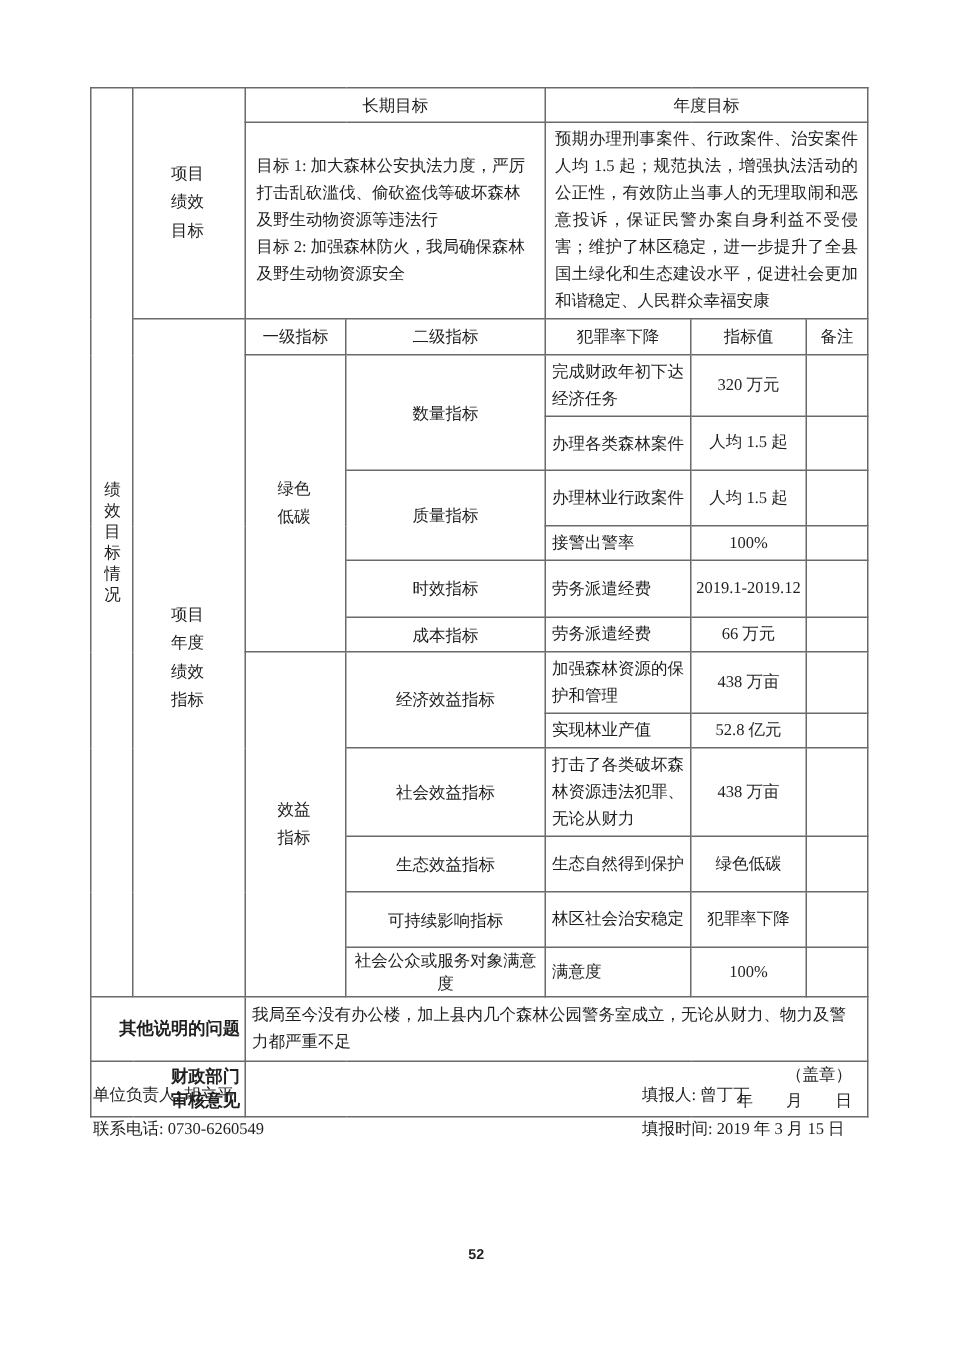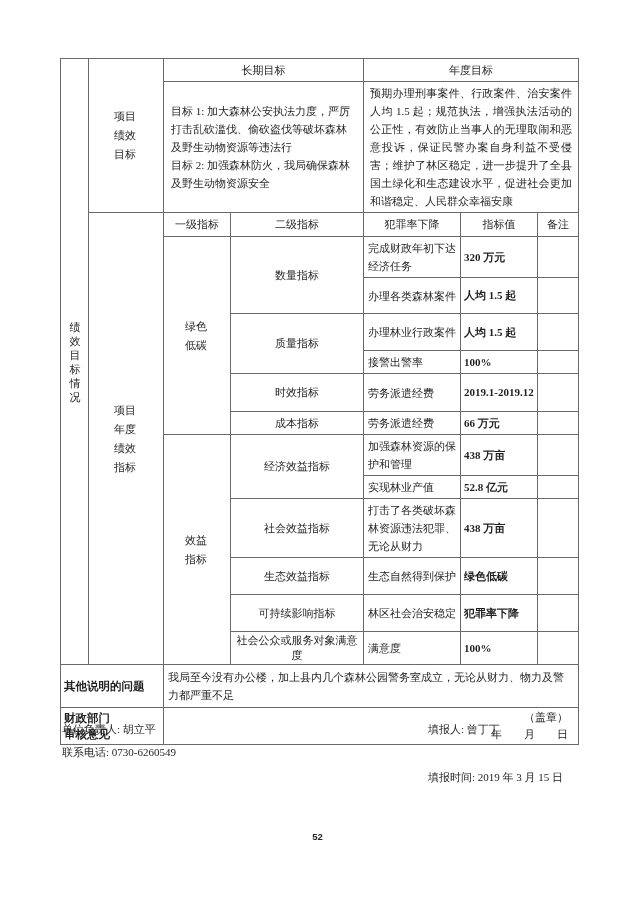--- a/index.html
+++ b/index.html
@@ -21,43 +21,43 @@
     font-size:11px;
     vertical-align:middle;
     padding:1px 3px;
     overflow:hidden;
     word-wrap:break-word;
   }
   .c{text-align:center;padding:1px 2px;margin-top:39px;}
   .txt{text-align:left;line-height:18px;padding:2px 4px;}
   .pre{white-space:pre-line;padding:2px 7px;}
   .just{text-align:justify;padding:2px 6px;}
-  .val{word-break:break-all;line-height:15px;padding:1px 3px;font-weight:bold;}
+  .val{text-align:center;word-break:break-all;line-height:15px;padding:1px 3px;}
   .stacktext{display:inline-block;width:24px;line-height:19px;text-align:left;}
   .vtext{display:inline-block;width:12px;line-height:14px;text-align:right;}
   .blabel{
     font-family:Liberation Serif, serif;
-    font-weight:bold;font-size:11.5px;line-height:16px;text-align:left;
+    font-weight:bold;font-size:11.5px;line-height:16px;text-align:right;
   }
   .sealcell{text-align:right;padding-right:10px;line-height:17px;vertical-align:middle;}
   
   .r1{height:23px}.r2{height:128px}.r3{height:24px}.r4{height:37px}
   .r5{height:36px}.r6{height:37px}.r7{height:19px}.r8{height:38px}
   .r9{height:23px}.r10{height:40px}.r11{height:19px}.r12{height:54px}
   .r13{height:37px}.r14{height:37px}.r15{height:33px}.r16{height:43px}
   .r17{height:31px}
   .footer-line{
     position:absolute;font-size:11px;
     font-family:"Liberation Serif","DejaVu Serif",serif;
     color:#1f1f1f;white-space:nowrap;
   }
   .fl1{left:62px;top:722px;}
   .fl2{left:62px;top:745px;}
   .fr1{left:428px;top:722px;}
-  .fr2{left:428px;top:745px;margin-top:25px;}
+  .fr2{left:428px;top:745px;}
   .page-num{
     position:absolute;top:831px;left:0;width:100%;
     text-align:center;
     font-family:"Liberation Sans","DejaVu Sans",sans-serif;
     font-size:9.5px;font-weight:bold;color:#222;
   }
 </style>
 </head>
 <body>
 

